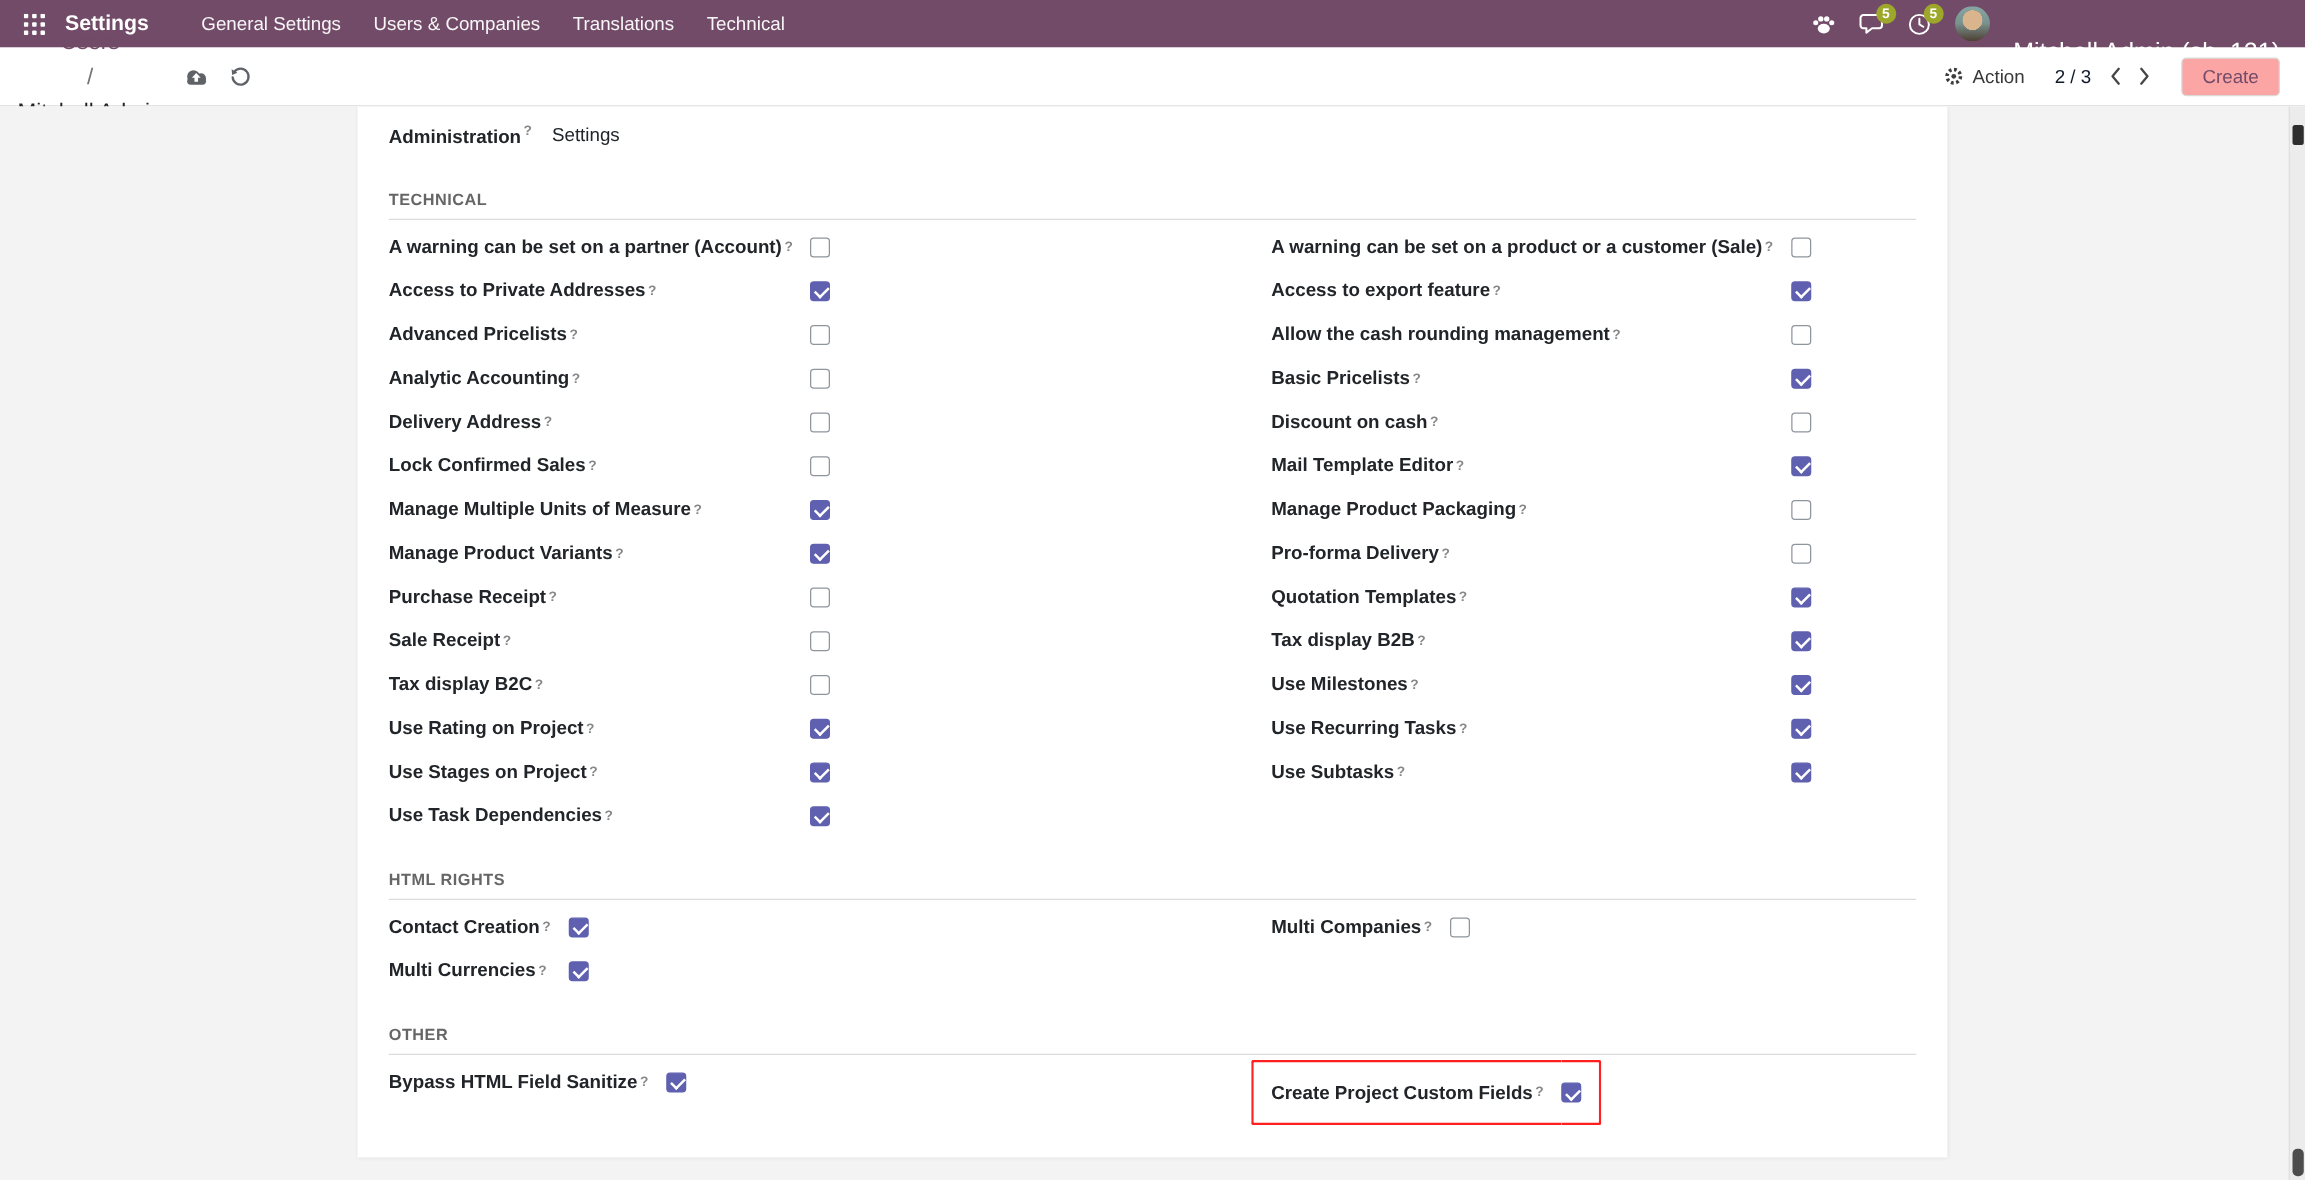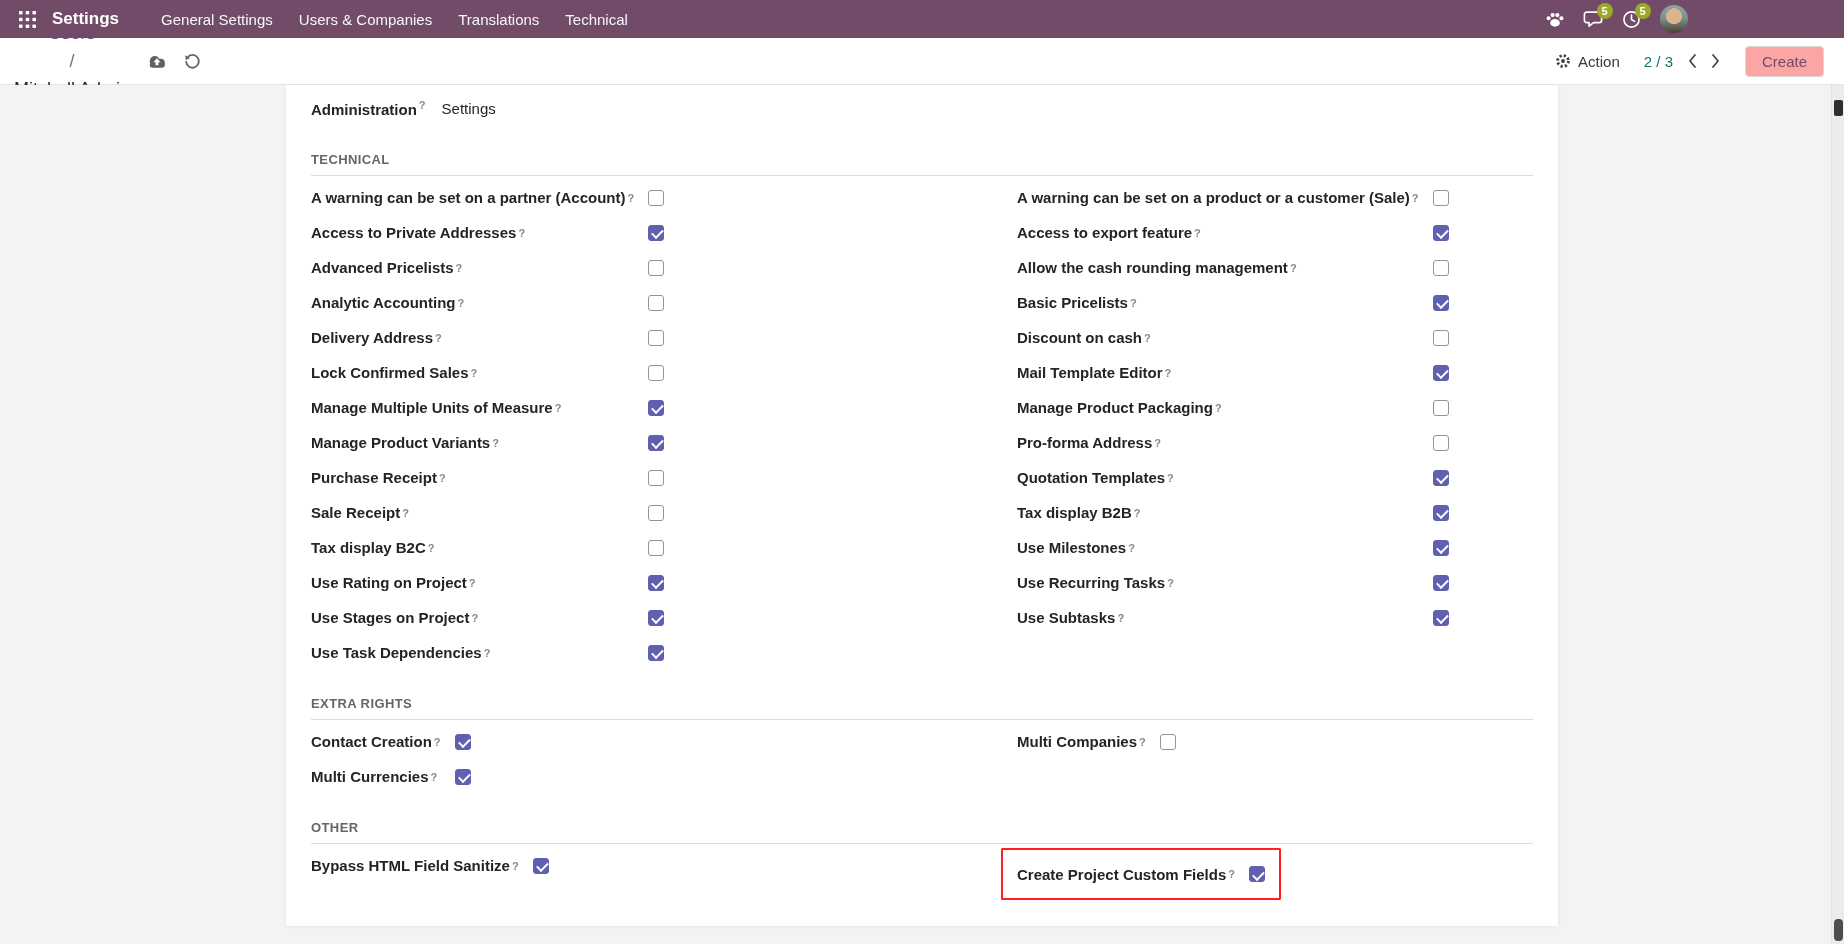--- a/index.html
+++ b/index.html
@@ -12,33 +12,33 @@
   .app-name{font-size:17px;font-weight:700;margin:0 42px 0 10px;cursor:pointer;color:#fff;}
   .nav-menus{display:flex;gap:26px;align-items:center;}
   .nav-item{font-size:15px;color:rgba(255,255,255,.95);cursor:pointer;}
   .spacer{flex:1}
   .systray{display:flex;align-items:center;gap:19px;}
   .tray-icon{position:relative;display:flex;align-items:center;cursor:pointer;}
   .badge{position:absolute;top:-7px;right:-10px;min-width:16px;height:16px;border-radius:8px;background:#9DA82B;color:#fff;font-size:11px;font-weight:700;display:flex;align-items:center;justify-content:center;padding:0 4px;}
   .avatar{width:28px;height:28px;border-radius:50%;flex:none;cursor:pointer;
     background:radial-gradient(circle at 50% 40%, #d9b48c 0 36%, rgba(0,0,0,0) 37%),
                linear-gradient(180deg,#87a6a4 0%,#79938f 48%,#4f3e31 100%);}
-  .user-name{font-size:11px;cursor:pointer;color:#fff;margin-top:46px;}
+  .user-name{font-size:20px;cursor:pointer;color:#fff;margin-top:46px;}
 
   
   .control-panel{height:47px;background:#fff;border-bottom:1px solid #e4e4e4;display:flex;align-items:center;padding:0 20px 0 14px;}
   .breadcrumb{display:flex;align-items:center;font-size:18px;gap:7px;flex-direction:column;}
   .bc-parent{color:#714B67;cursor:pointer;}
   .bc-sep{color:#737373;}
   .bc-current{color:#1f2329;}
   .status-icons{display:flex;align-items:center;gap:16px;margin-left:16px;}
   .status-icons > div{display:flex;align-items:center;cursor:pointer;}
   .cp-right{margin-left:auto;display:flex;align-items:center;gap:24px;}
   .action-btn{display:flex;align-items:center;gap:7px;font-size:15px;color:#383838;cursor:pointer;}
-  .pager{display:flex;align-items:center;gap:14px;font-size:15px;color:#0f766e;}
+  .pager{display:flex;align-items:center;gap:14px;font-size:15px;color:#0f172a;}
   .pager-btn{cursor:pointer;display:flex;align-items:center;}
   .create-btn{font-family:inherit;font-size:15px;color:#714B67;background:#fca5a5;border:1px solid #d9d9d9;border-radius:4px;padding:6px 16px;cursor:pointer;}
 
   
   .content{position:relative;height:859px;background:#f3f3f3;overflow:hidden;}
   .sheet{width:1272px;margin:0 auto;background:#fff;min-height:841px;padding:6px 25px 20px;box-shadow:0 0 3px rgba(0,0,0,.08);}
   .admin-row{display:flex;align-items:center;min-height:35px;}
   .field-label{font-size:15px;font-weight:600;color:#212529;}
   .help-marker{color:#878787;font-size:11px;margin-left:2px;font-weight:600;}
   .admin-value{font-size:15px;color:#212529;margin-left:16px;cursor:pointer;}
@@ -321,21 +321,21 @@
                 <div class="o-checkbox checked"></div>
               </div>
               <div class="cell label-cell">
                 <label class="field-label">Manage Product Packaging</label>
                 <sup class="help-marker">?</sup>
               </div>
               <div class="cell widget-cell">
                 <div class="o-checkbox"></div>
               </div>
               <div class="cell label-cell">
-                <label class="field-label">Pro-forma Address</label>
+                <label class="field-label">Pro-forma Delivery</label>
                 <sup class="help-marker">?</sup>
               </div>
               <div class="cell widget-cell">
                 <div class="o-checkbox"></div>
               </div>
               <div class="cell label-cell">
                 <label class="field-label">Quotation Templates</label>
                 <sup class="help-marker">?</sup>
               </div>
               <div class="cell widget-cell">
@@ -366,21 +366,21 @@
                 <label class="field-label">Use Subtasks</label>
                 <sup class="help-marker">?</sup>
               </div>
               <div class="cell widget-cell">
                 <div class="o-checkbox checked"></div>
               </div>
             </div>
           </div>
         </section>
         <section class="form-section">
-          <div class="section-title">EXTRA RIGHTS</div>
+          <div class="section-title">HTML RIGHTS</div>
           <div class="section-cols">
             <div class="field-grid">
               <div class="cell label-cell">
                 <label class="field-label">Contact Creation</label>
                 <sup class="help-marker">?</sup>
               </div>
               <div class="cell widget-cell">
                 <div class="o-checkbox checked"></div>
               </div>
               <div class="cell label-cell">

